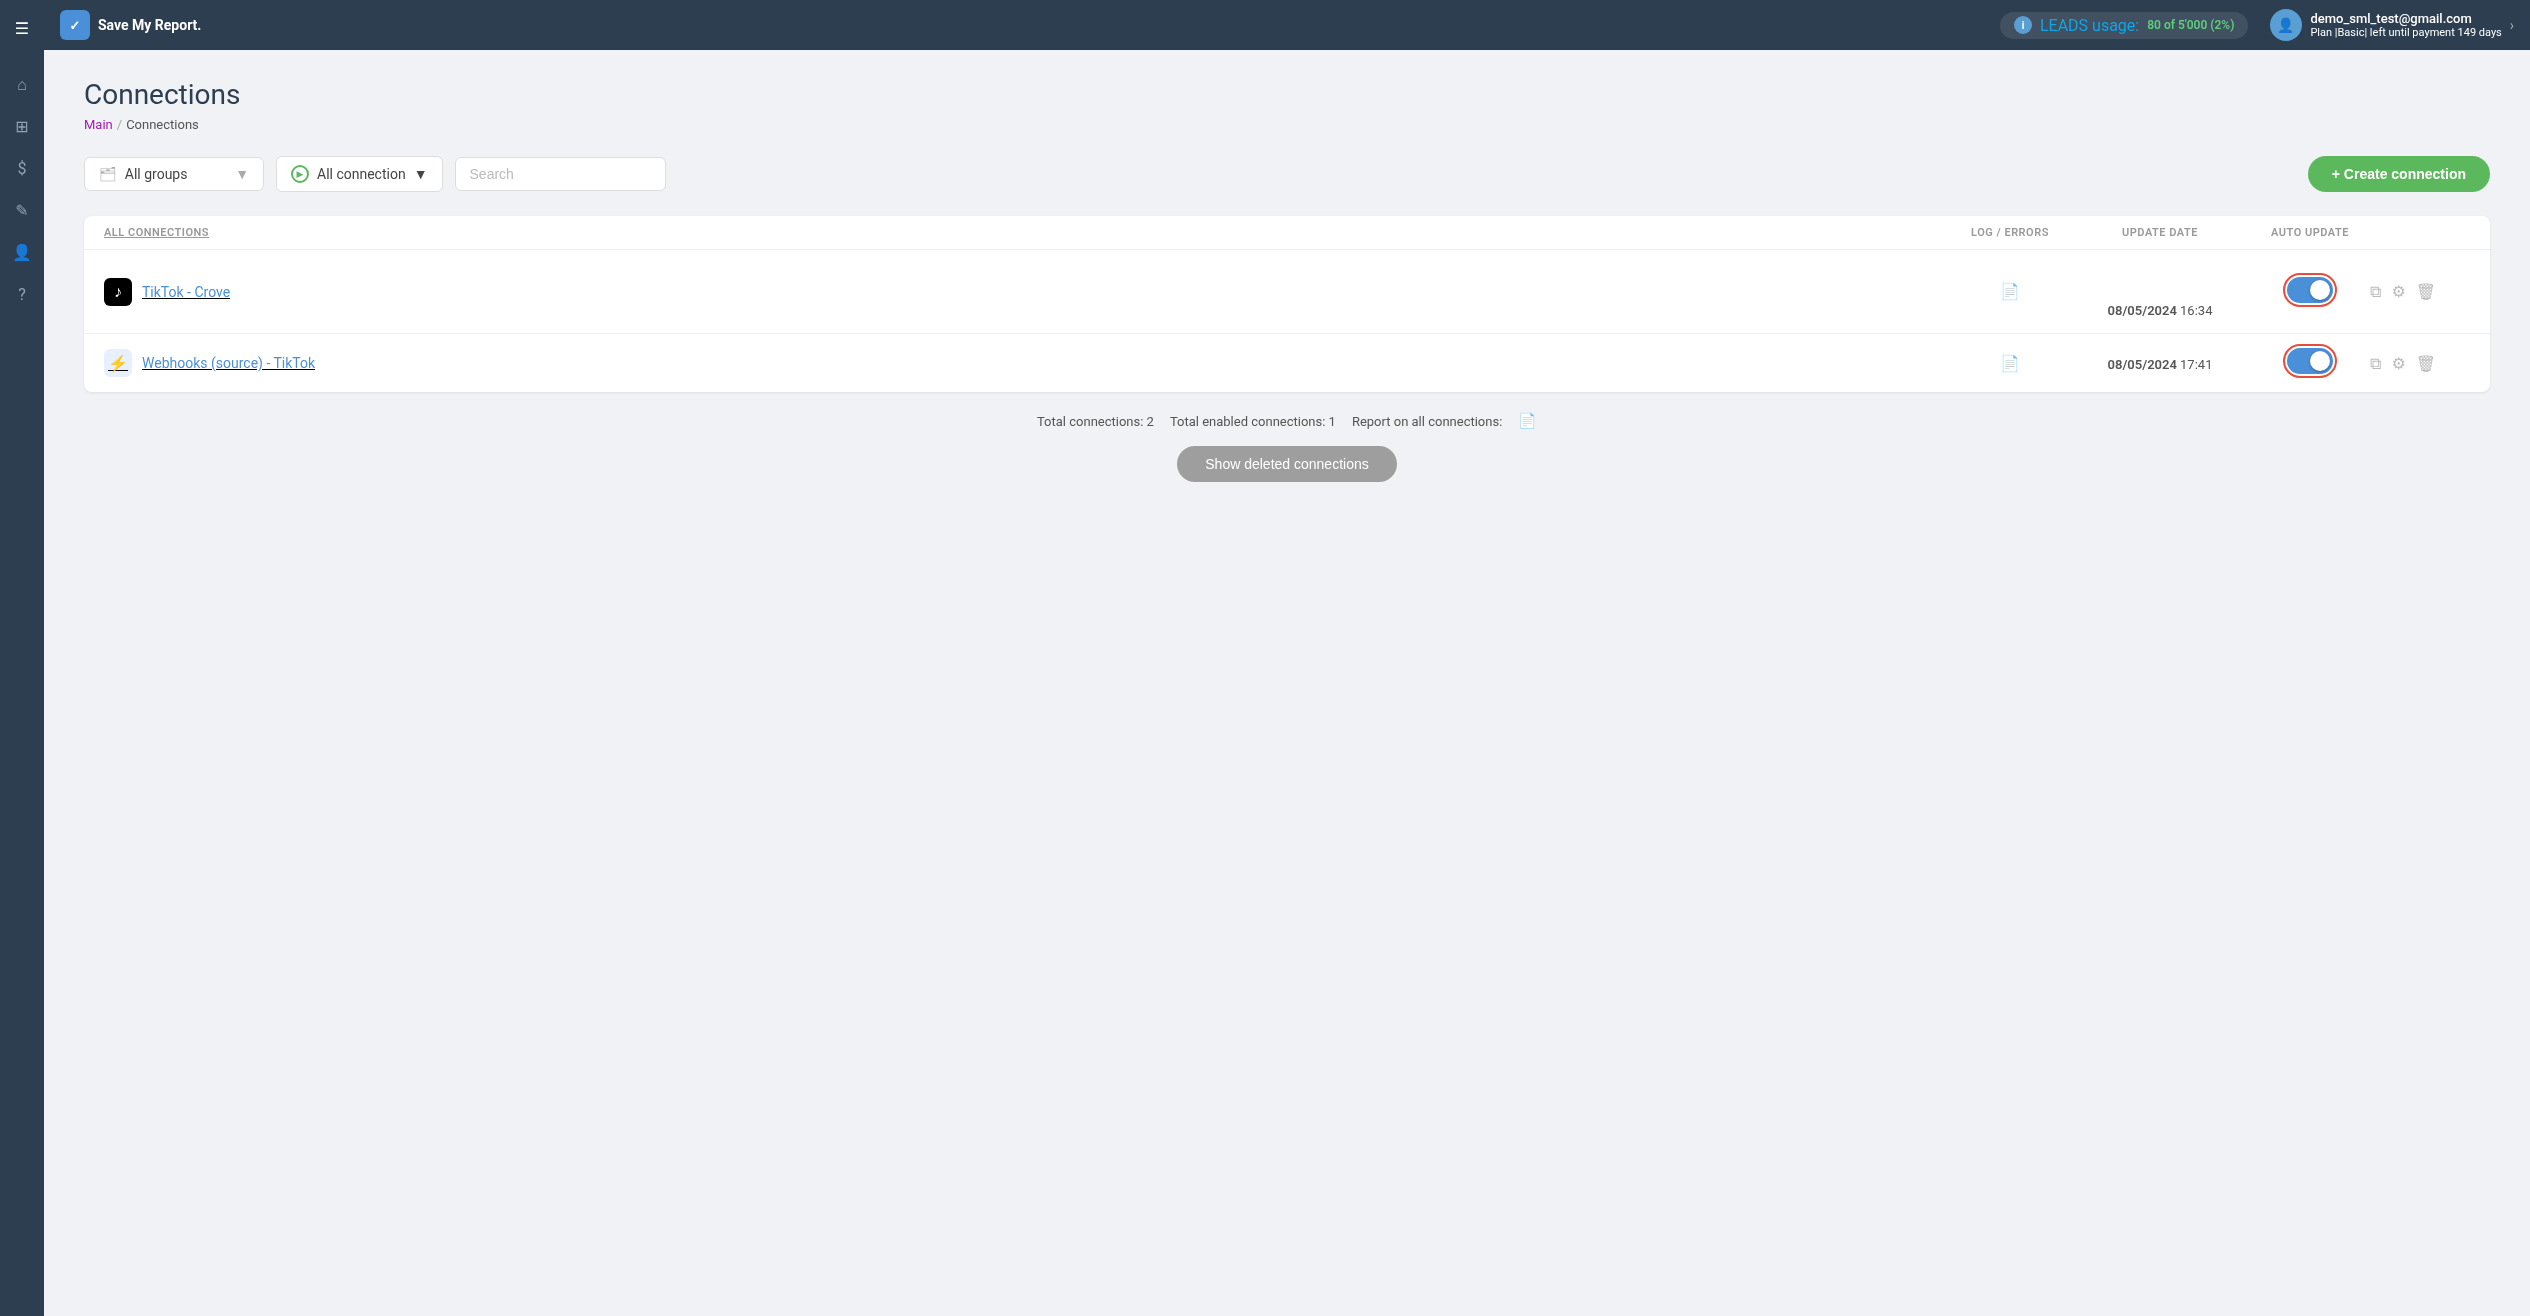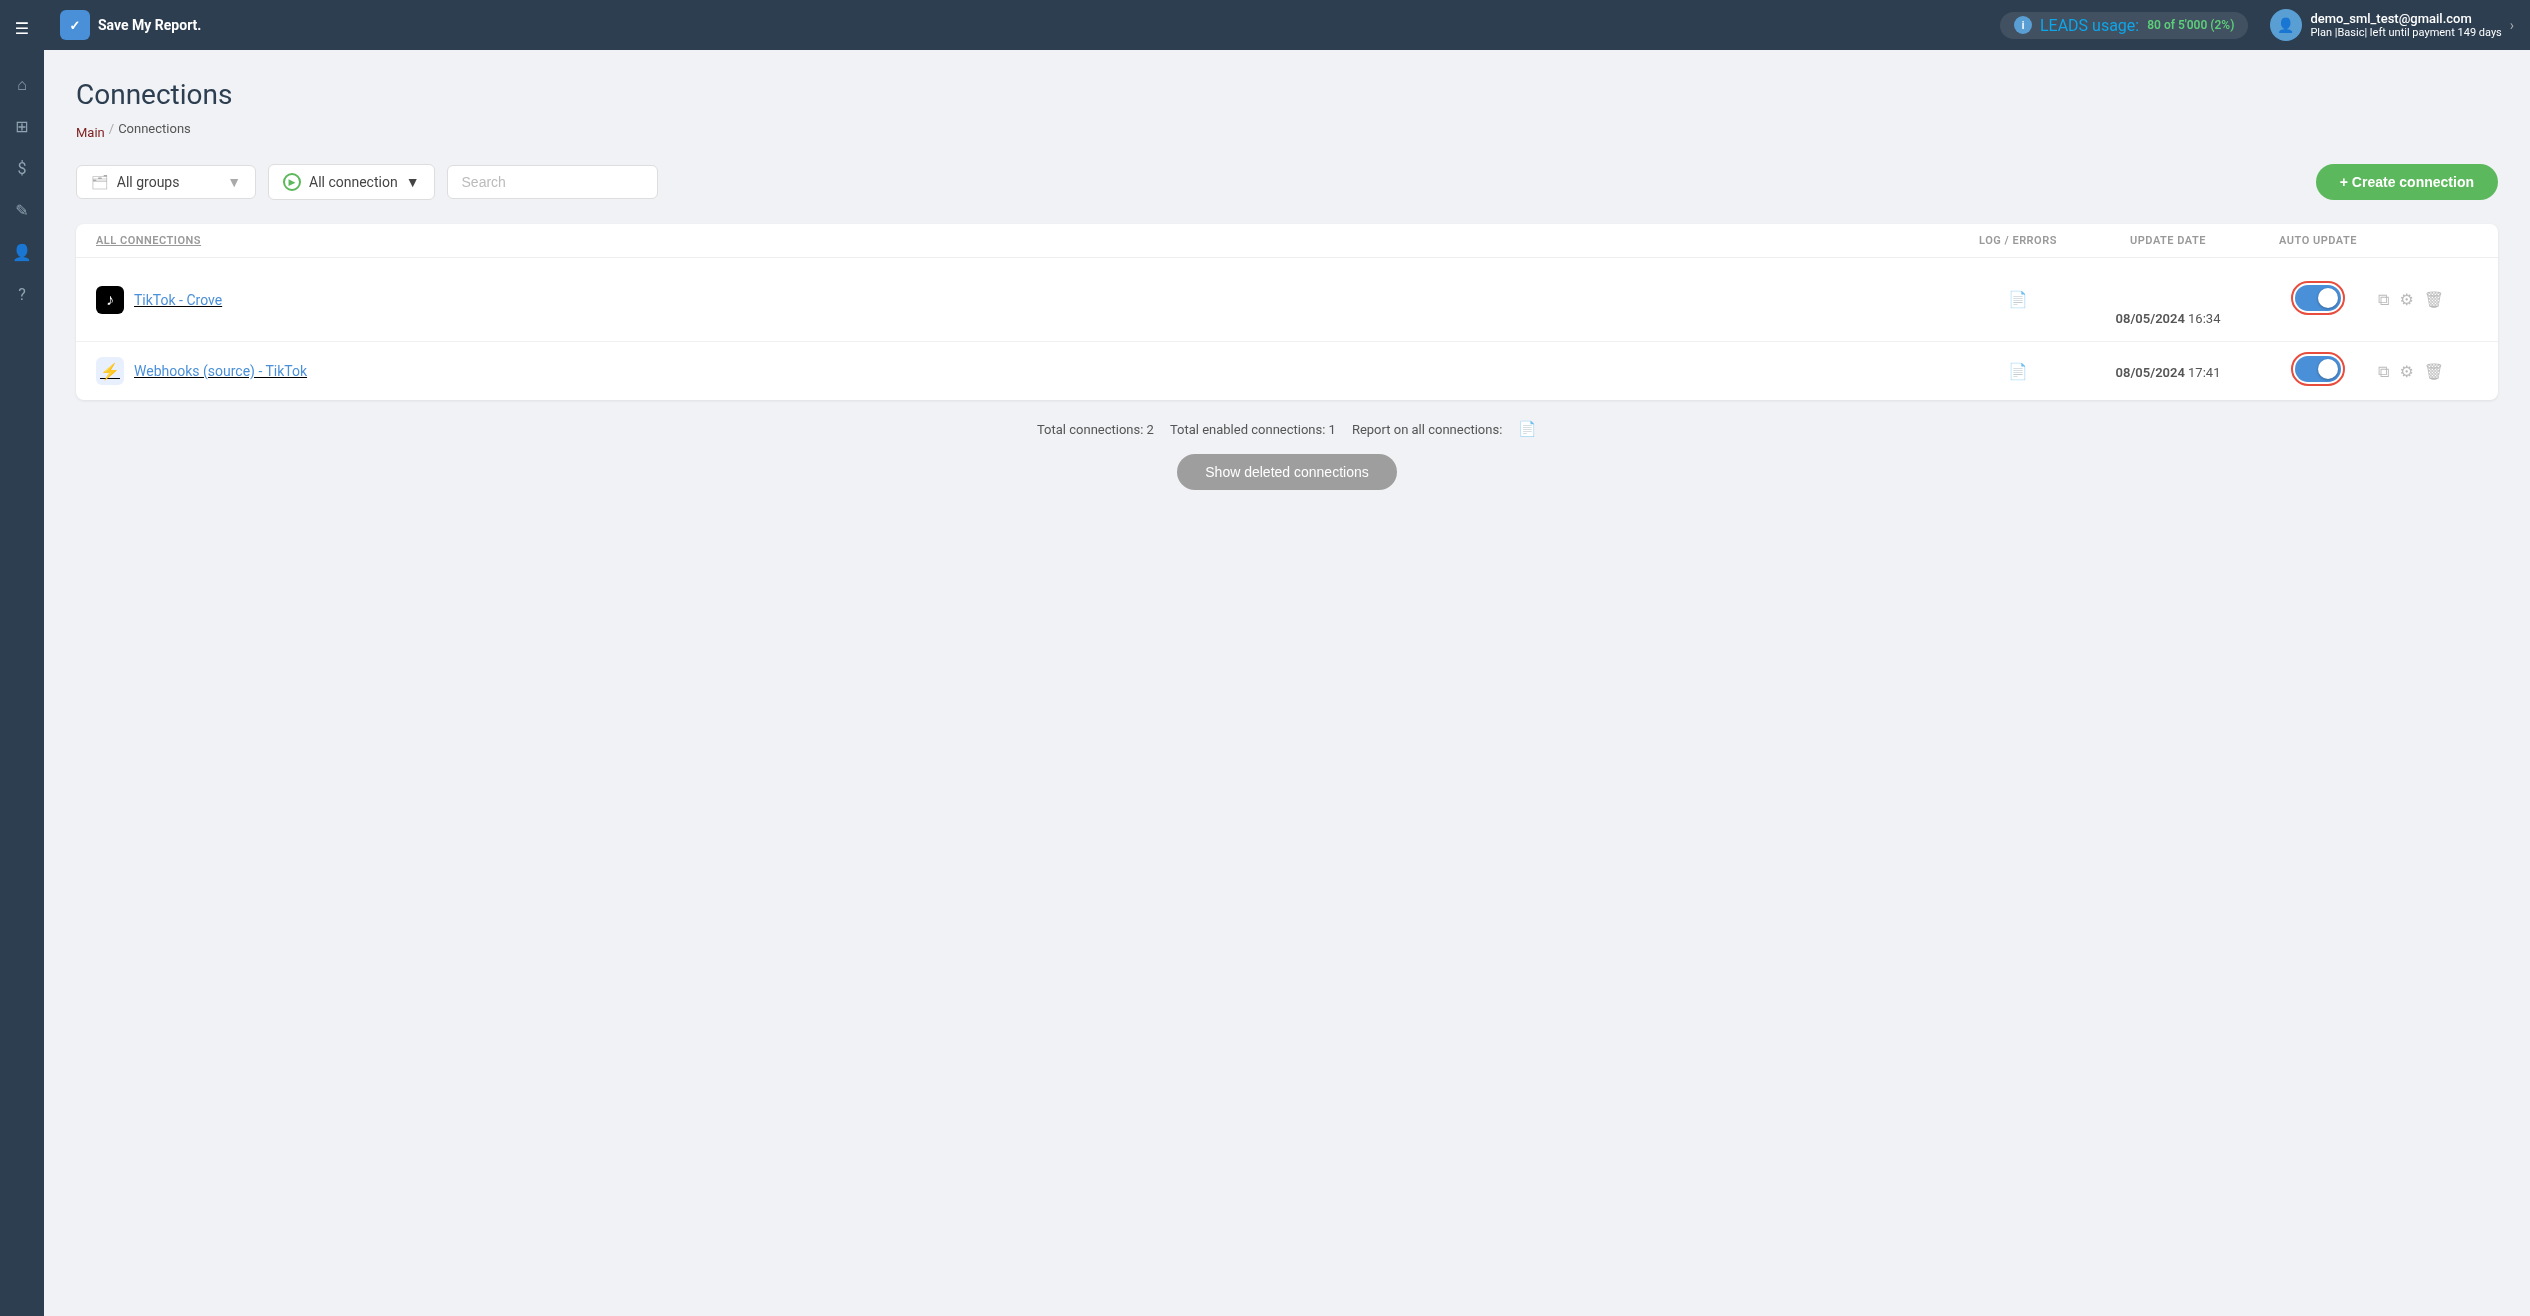--- a/index.html
+++ b/index.html
@@ -115,39 +115,39 @@
     .user-info { display: flex; flex-direction: column; }
     .user-email { color: #fff; font-size: 13px; font-weight: 500; }
     .user-plan { color: #aaa; font-size: 11px; }
     .user-plan span { color: #fff; }
     .chevron-right { color: #aaa; font-size: 14px; }
 
     
     .content-area {
       flex: 1;
       overflow-y: auto;
-      padding: 28px 32px;
+      padding: 28px 40px;
       background: #f0f2f5;
     }
 
     .page-title {
       font-size: 28px;
       font-weight: 400;
       color: #2c3e50;
       margin-bottom: 6px;
     }
     .breadcrumb {
       font-size: 13px;
       color: #888;
       margin-bottom: 24px;
       display: flex;
       gap: 4px;
       align-items: center;
     }
-    .breadcrumb a { color: #7f1d1d; text-decoration: none; cursor: pointer; margin-top: 8px; }
+    .breadcrumb a { color: #a21caf; text-decoration: none; cursor: pointer; }
     .breadcrumb-sep { color: #aaa; }
     .breadcrumb-current { color: #555; }
 
     
     .filters-row {
       display: flex;
       align-items: center;
       gap: 12px;
       margin-bottom: 24px;
     }

